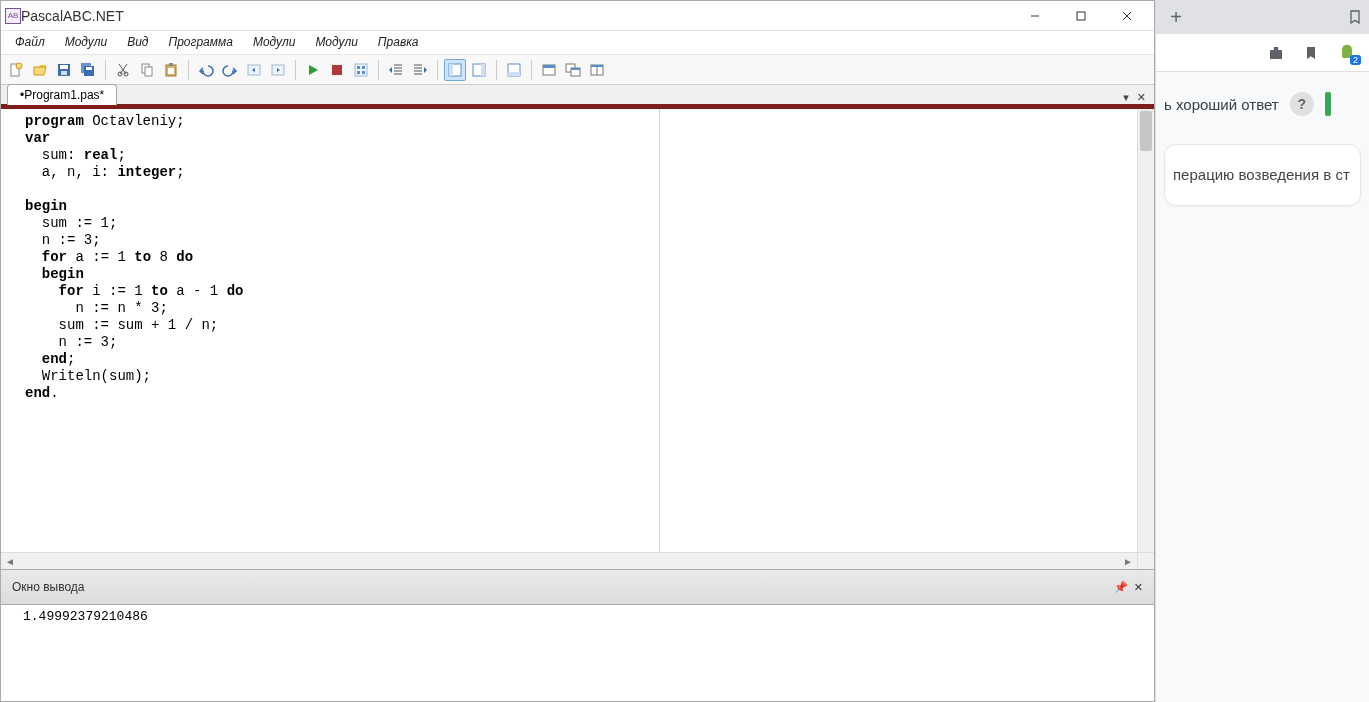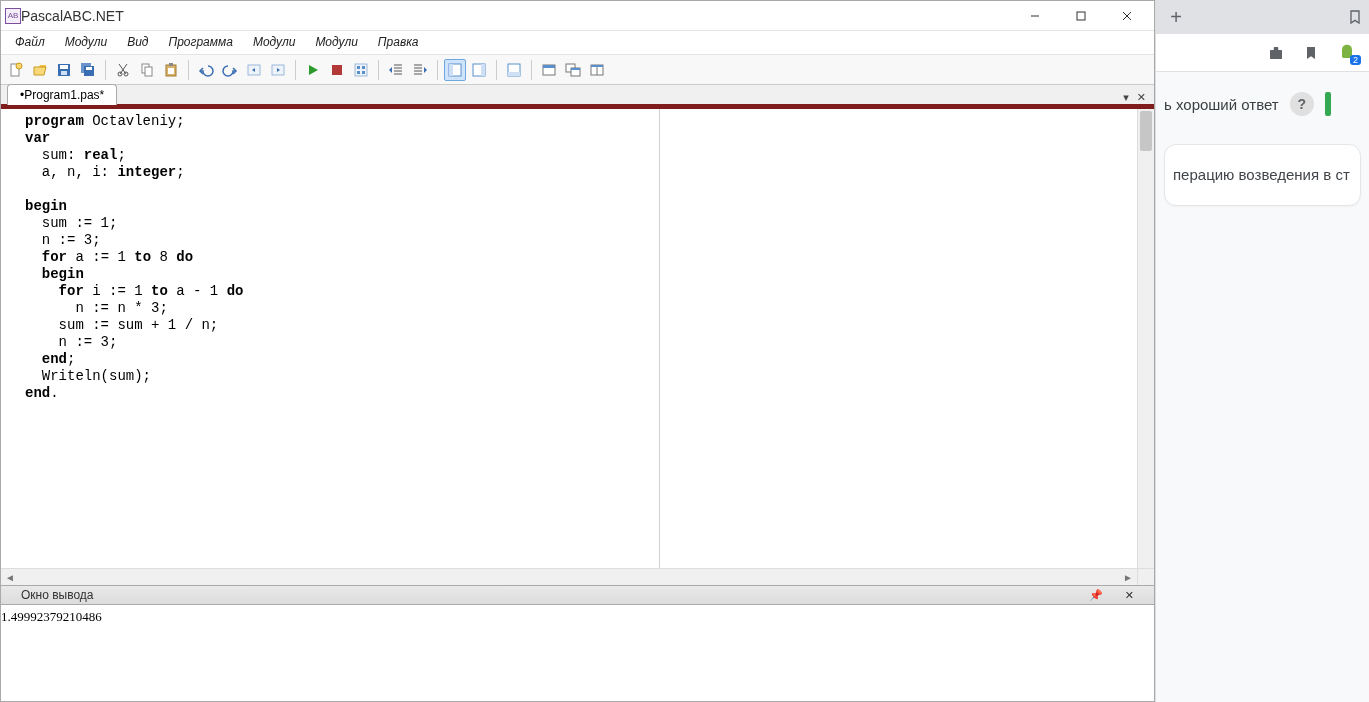--- a/index.html
+++ b/index.html
@@ -24,24 +24,24 @@
   .tabbar .tab-actions span { cursor: pointer; font-size: 11px; color: #444; padding: 0 2px;}
   .editor-area { flex: 1; display: flex; position: relative; overflow: hidden; }
   .code { flex: 1; font-family: Consolas, "Courier New", monospace; font-size: 14px; line-height: 17px; padding: 4px 6px; white-space: pre; color: #000; overflow: hidden; position: relative; margin-left: 18px; }
   .code .kw { color: #000; font-weight: bold; }
   .vsplit { width: 1px; background: #d0d0d0; position:absolute; left:658px; top:0; bottom:0;}
   .scroll-v { width: 17px; background: #f0f0f0; border-left: 1px solid #ddd; position: relative; }
   .scroll-v .thumb { position: absolute; top: 2px; left: 2px; right: 2px; height: 40px; background: #c6c6c6; border-radius: 2px; }
   .scroll-h-row { height: 17px; display: flex; background: #f0f0f0; border-top: 1px solid #ddd; }
   .scroll-h { flex:1; position: relative; display:flex; align-items:center; justify-content:space-between; padding:0 2px;}
   .scroll-h .arrow { width:14px; text-align:center; color:#777; font-size:10px; cursor:pointer;}
-  .output-header { height: 20px; background: linear-gradient(#e9e9e9,#dcdcdc); border-top: 1px solid #aaa; border-bottom: 1px solid #aaa; display: flex; align-items: center; padding: 0 20px; font-size: 12px; color: #333; gap: 16px; }
+  .output-header { height: 36px; background: linear-gradient(#e9e9e9,#dcdcdc); border-top: 1px solid #aaa; border-bottom: 1px solid #aaa; display: flex; align-items: center; padding: 0 11px; font-size: 12px; color: #333; }
   .output-header .spacer { flex: 1; }
   .output-header .ctl { cursor: pointer; margin-left: 6px; font-size: 11px; }
-  .output-body { flex: 0 0 96px; font-family: Liberation Serif, serif; font-size: 13px; padding: 4px 0; color: #000; overflow: auto; background:#fff;}
+  .output-body { flex: 0 0 96px; font-family: Liberation Mono, monospace; font-size: 13px; padding: 4px 22px; color: #000; overflow: auto; background:#fff;}
   
   .browser-slice { flex: 1; background: #fff; display: flex; flex-direction: column; border-left: 1px solid #ddd; }
   .br-tabrow { height: 34px; background: #dfe1e5; display: flex; align-items: center; padding: 0 6px; }
   .br-plus { width: 28px; height: 28px; display:flex; align-items:center; justify-content:center; color:#5f6368; font-size:20px; cursor:pointer; border-radius:50%; }
   .br-tabrow .right-icons { margin-left:auto; display:flex; gap:10px; align-items:center;}
   .br-toolbar { height: 38px; background:#fff; border-bottom:1px solid #e0e0e0; display:flex; align-items:center; justify-content:flex-end; gap:18px; padding:0 12px;}
   .br-toolbar .ico { color:#5f6368; cursor:pointer; }
   .ext-badge { position:relative; }
   .ext-badge .bd { position:absolute; bottom:-2px; right:-4px; background:#1a73e8; color:#fff; font-size:9px; padding:0 3px; border-radius:3px;}
   .br-content { flex:1; background:#f8f9fa; padding: 20px 8px; position:relative;}

